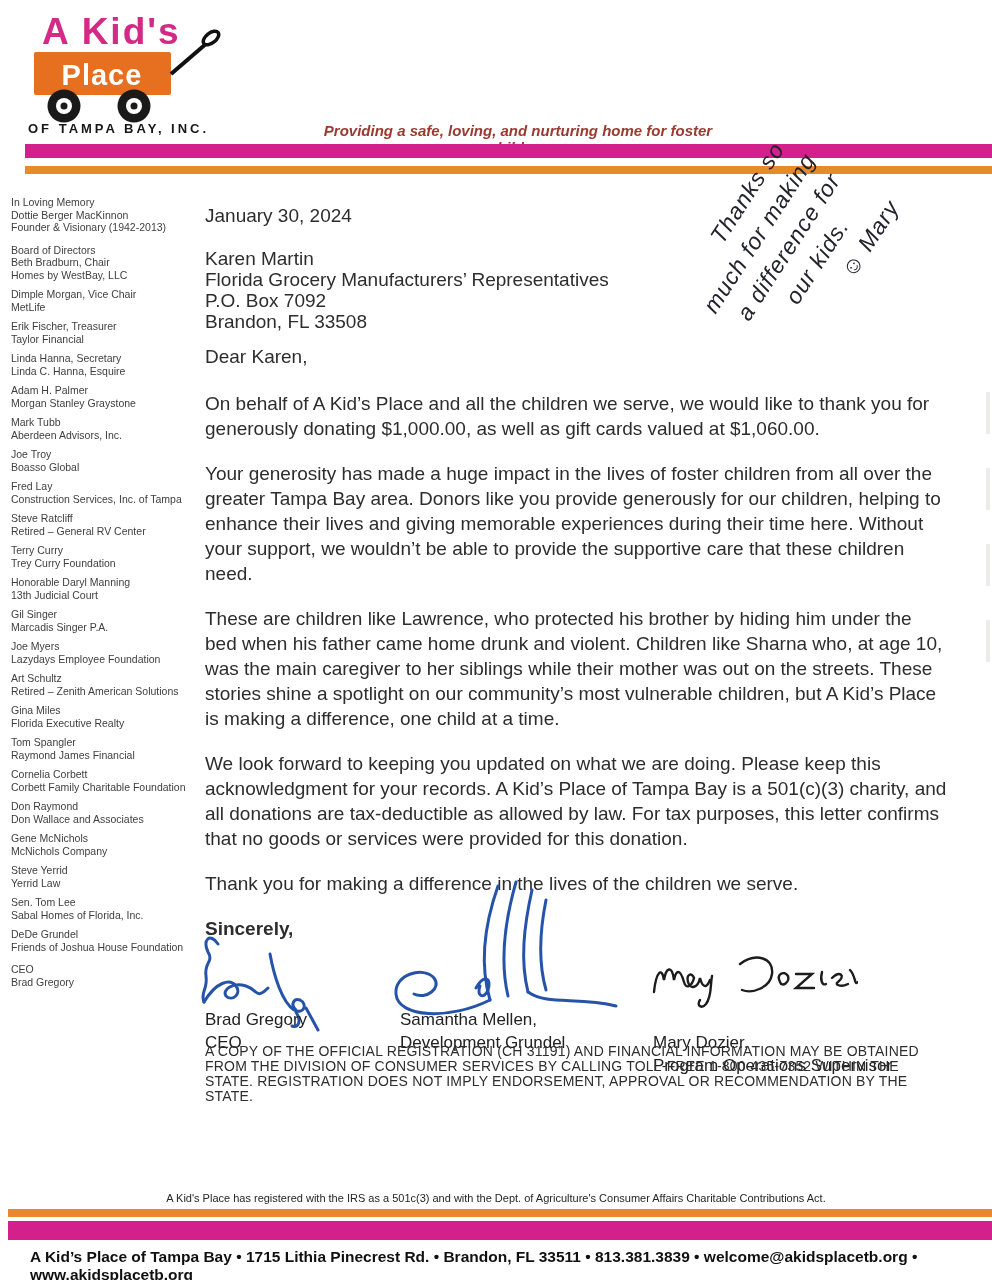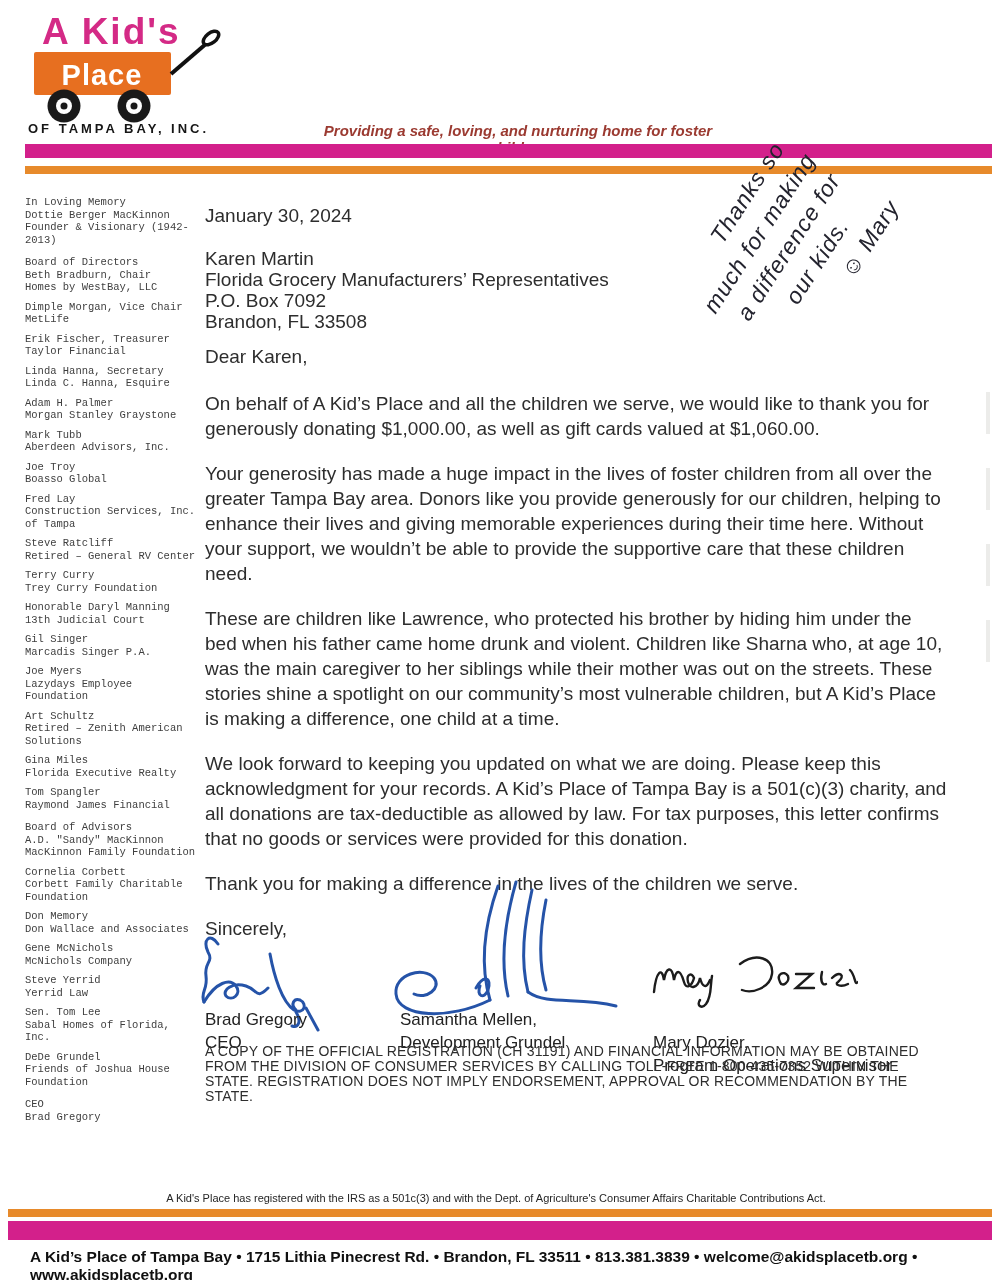--- a/index.html
+++ b/index.html
@@ -21,33 +21,33 @@
              transform:rotate(-57deg);transform-origin:160px 110px;}
   .note-line{font-size:23px;line-height:32px;font-style:italic;
              color:#23232e;letter-spacing:1px;white-space:nowrap;}
   .note-line:nth-child(1){margin-left:62px;}
   .note-line:nth-child(2){margin-left:0px;}
   .note-line:nth-child(3){margin-left:12px;}
   .note-line:nth-child(4){margin-left:52px;}
   .note-line:nth-child(5){margin-left:104px;}
 
   
-  .sidebar{left:25px;top:196px;width:176px;font-family:Liberation Mono, monospace;}
+  .sidebar{left:11px;top:196px;width:176px;}
   .sb-group{margin-bottom:7px;}
   .sb-section{margin-top:10px;}
   .sb-line{font-size:10.5px;line-height:12.5px;color:#3e3e3e;}
 
   
   .letter{left:205px;top:203px;width:742px;font-size:19px;line-height:25px;color:#2d2d2d;}
   .date{margin-bottom:20px;}
   .recipient{margin-bottom:12px;}
   .recipient div{line-height:21px;}
   .salutation{margin-bottom:22px;}
   .letter p{margin:8px 0 20px 0;}
-  .closing{margin-top:16px;}
+  .closing{margin-top:16px;font-weight:bold;}
 
   
   .sig{pointer-events:none;}
   .sig-brad{left:196px;top:930px;}
   .sig-sam{left:380px;top:878px;}
   .sig-mary{left:648px;top:948px;}
   .signer{top:1008px;font-size:17px;line-height:23px;color:#222;}
   .signer-1{left:205px;}
   .signer-2{left:400px;}
   .signer-3{left:653px;margin-top:23px;}
@@ -163,31 +163,26 @@
       <div class="sb-line">Retired – Zenith American Solutions</div>
     </div>
     <div class="sb-group">
       <div class="sb-line">Gina Miles</div>
       <div class="sb-line">Florida Executive Realty</div>
     </div>
     <div class="sb-group">
       <div class="sb-line">Tom Spangler</div>
       <div class="sb-line">Raymond James Financial</div>
     </div>
-    <div class="sb-group sb-section">
-      <div class="sb-line">Board of Advisors</div>
-      <div class="sb-line">A.D. "Sandy" MacKinnon</div>
-      <div class="sb-line">MacKinnon Family Foundation</div>
-    </div>
     <div class="sb-group">
       <div class="sb-line">Cornelia Corbett</div>
       <div class="sb-line">Corbett Family Charitable Foundation</div>
     </div>
     <div class="sb-group">
-      <div class="sb-line">Don Memory</div>
+      <div class="sb-line">Don Raymond</div>
       <div class="sb-line">Don Wallace and Associates</div>
     </div>
     <div class="sb-group">
       <div class="sb-line">Gene McNichols</div>
       <div class="sb-line">McNichols Company</div>
     </div>
     <div class="sb-group">
       <div class="sb-line">Steve Yerrid</div>
       <div class="sb-line">Yerrid Law</div>
     </div>

